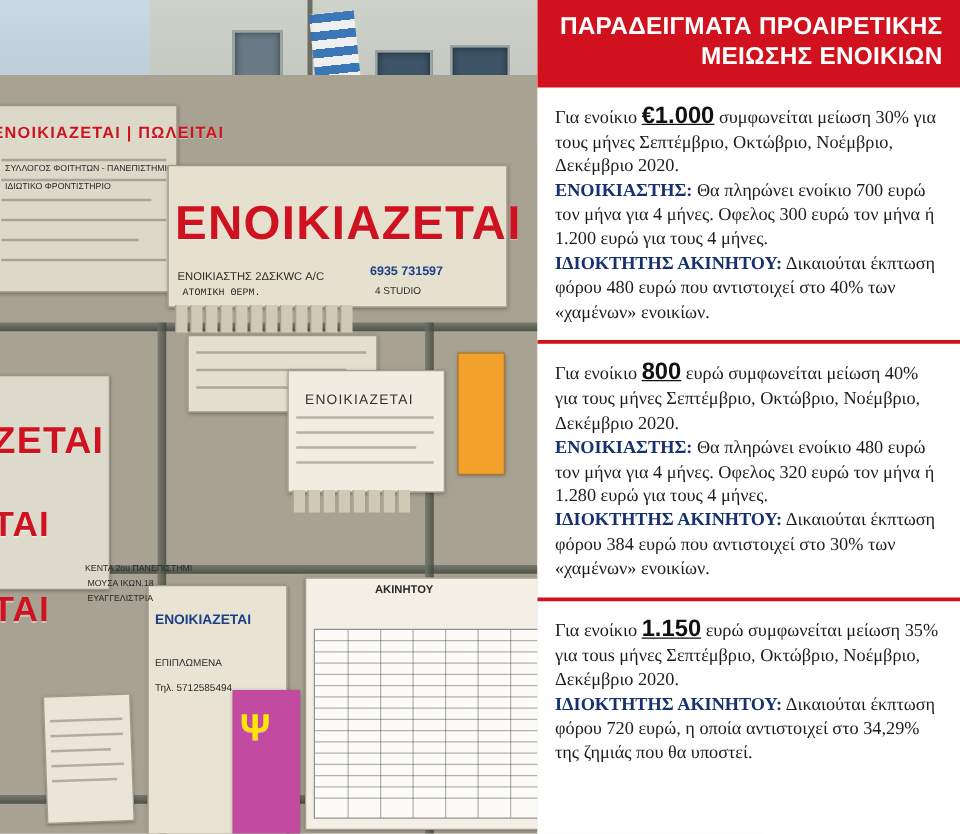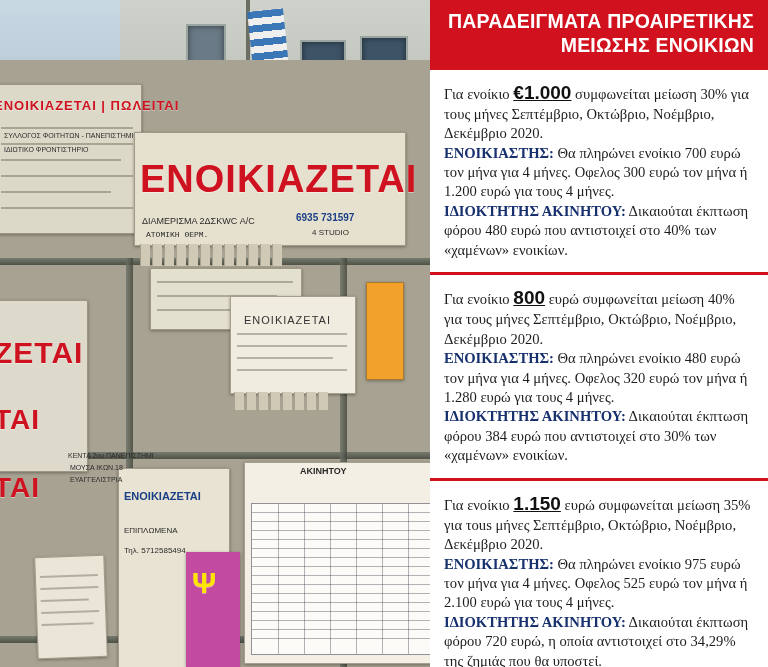--- a/index.html
+++ b/index.html
@@ -217,24 +217,24 @@
         <div class="ln" style="left:6px;top:106px;width:110px;"></div>
         <div class="ln" style="left:6px;top:122px;width:132px;"></div>
       </div>
     </div>
     <div class="red-big" style="left:-6px;top:98px;font-size:13px;">ΕΝΟΙΚΙΑΖΕΤΑΙ | ΠΩΛΕΙΤΑΙ</div>
     <div class="dark-txt" style="left:4px;top:132px;font-size:7px;">ΣΥΛΛΟΓΟΣ ΦΟΙΤΗΤΩΝ - ΠΑΝΕΠΙΣΤΗΜΙΟ</div>
     <div class="dark-txt" style="left:4px;top:146px;font-size:7px;">ΙΔΙΩΤΙΚΟ ΦΡΟΝΤΙΣΤΗΡΙΟ</div>
 
     <div class="board" style="left:134px;top:132px;width:270px;height:112px;background:#e6e1cf;"></div>
     <div class="red-big" style="left:140px;top:158px;font-size:38px;">ΕΝΟΙΚΙΑΖΕΤΑΙ</div>
-    <div class="dark-txt" style="left:142px;top:216px;font-size:9px;">ΔΙΑΜΕΡΙΣΜΑ 2ΔΣΚWC Α/C</div>
+    <div class="dark-txt" style="left:142px;top:216px;font-size:9px;">ΕΝΟΙΚΙΑΣΤΗΣ 2ΔΣΚWC Α/C</div>
     <div class="dark-txt" style="left:146px;top:230px;font-size:8px;font-family:Liberation Mono, monospace;">ΑΤΟΜΙΚΗ ΘΕΡΜ.</div>
     <div class="blue-txt" style="left:296px;top:212px;font-size:10px;">6935 731597</div>
-    <div class="dark-txt" style="left:312px;top:228px;font-size:8px;">4 STUDIO</div>
+    <div class="dark-txt" style="left:300px;top:228px;font-size:8px;">4 STUDIO</div>
 
     <div class="board" style="left:-10px;top:300px;width:96px;height:170px;background:#dedacb;"></div>
     <div class="red-big" style="left:-6px;top:336px;font-size:30px;">ΖΕΤΑΙ</div>
     <div class="red-big" style="left:-6px;top:404px;font-size:28px;">ΤΑΙ</div>
     <div class="red-big" style="left:-6px;top:472px;font-size:28px;">ΤΑΙ</div>
 
     <div class="board" style="left:150px;top:268px;width:150px;height:60px;background:#e4e0d0;">
       <div class="lines">
         <div class="ln" style="left:6px;top:12px;width:136px;"></div>
         <div class="ln" style="left:6px;top:26px;width:120px;"></div>
@@ -361,21 +361,18 @@
       </p>
     </div>
 
     <div class="divider"></div>
 
     <div class="block">
       <p>
         <span>Για ενοίκιο </span><span class="amount">1.150</span><span> ευρώ συμφωνείται μείωση 35% για τous μήνες Σεπτέμβριο, Οκτώβριο, Νοέμβριο, Δεκέμβριο 2020.</span>
       </p>
       <p>
-        <span class="label-blue">ΕΝΟΙΚΙΑΣΤΗΣ:</span><span> Θα πληρώνει ενοίκιο 975 ευρώ τον μήνα για 4 μήνες. Οφελος 525 ευρώ τον μήνα ή 2.100 ευρώ για τους 4 μήνες.</span>
-      </p>
-      <p>
         <span class="label-blue">ΙΔΙΟΚΤΗΤΗΣ ΑΚΙΝΗΤΟΥ:</span><span> Δικαιούται έκπτωση φόρου 720 ευρώ, η οποία αντιστοιχεί στο 34,29% της ζημιάς που θα υποστεί.</span>
       </p>
     </div>
 
   </div>
 </div>
 
 </body></html>

